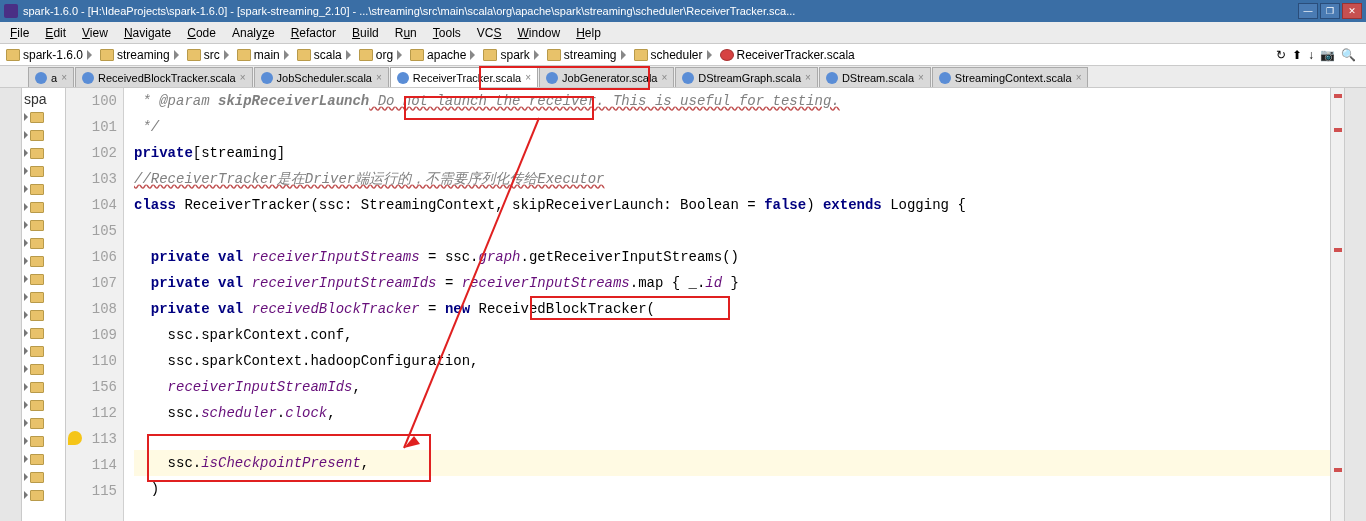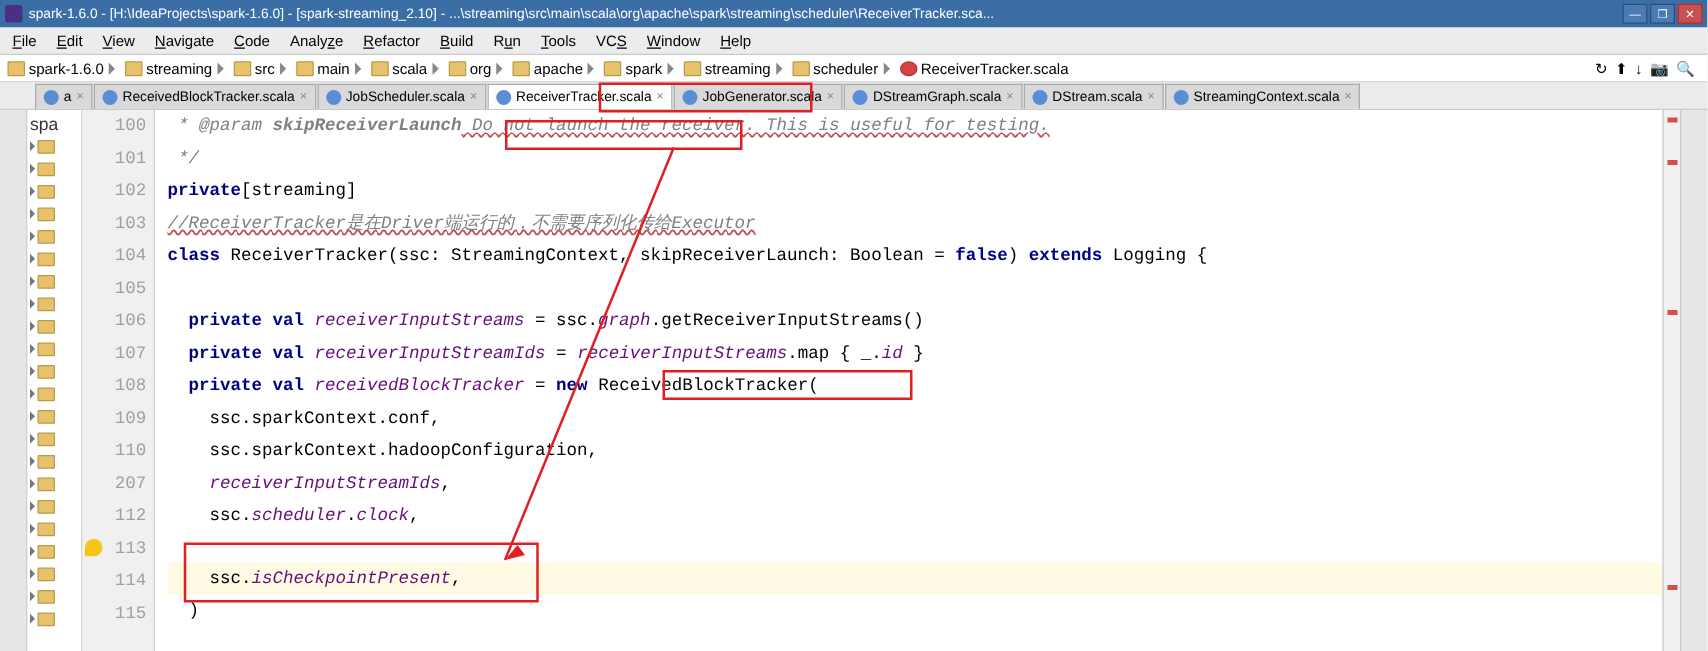--- a/index.html
+++ b/index.html
@@ -288,21 +288,21 @@
       <div class="ln">101</div>
       <div class="ln">102</div>
       <div class="ln">103</div>
       <div class="ln">104</div>
       <div class="ln">105</div>
       <div class="ln">106</div>
       <div class="ln">107</div>
       <div class="ln">108</div>
       <div class="ln">109</div>
       <div class="ln">110</div>
-      <div class="ln">207</div>
+      <div class="ln">156</div>
       <div class="ln">112</div>
       <div class="ln">113<div class="bulb"></div></div>
       <div class="ln">114</div>
       <div class="ln">115</div>
     </div>
   <div class="editor" id="editor">
     <div class="line"><span class="cm"> * @param </span><span class="cm" style="font-weight:bold;">skipReceiverLaunch</span><span class="cm cm-wavy"> Do not launch the receiver. This is useful for testing.</span></div>
     <div class="line"><span class="cm"> */</span></div>
     <div class="line"><span class="kw">private</span><span>[streaming]</span></div>
     <div class="line"><span class="cm cm-wavy" style="color:#808080;">//ReceiverTracker是在Driver端运行的，不需要序列化传给Executor</span></div>

